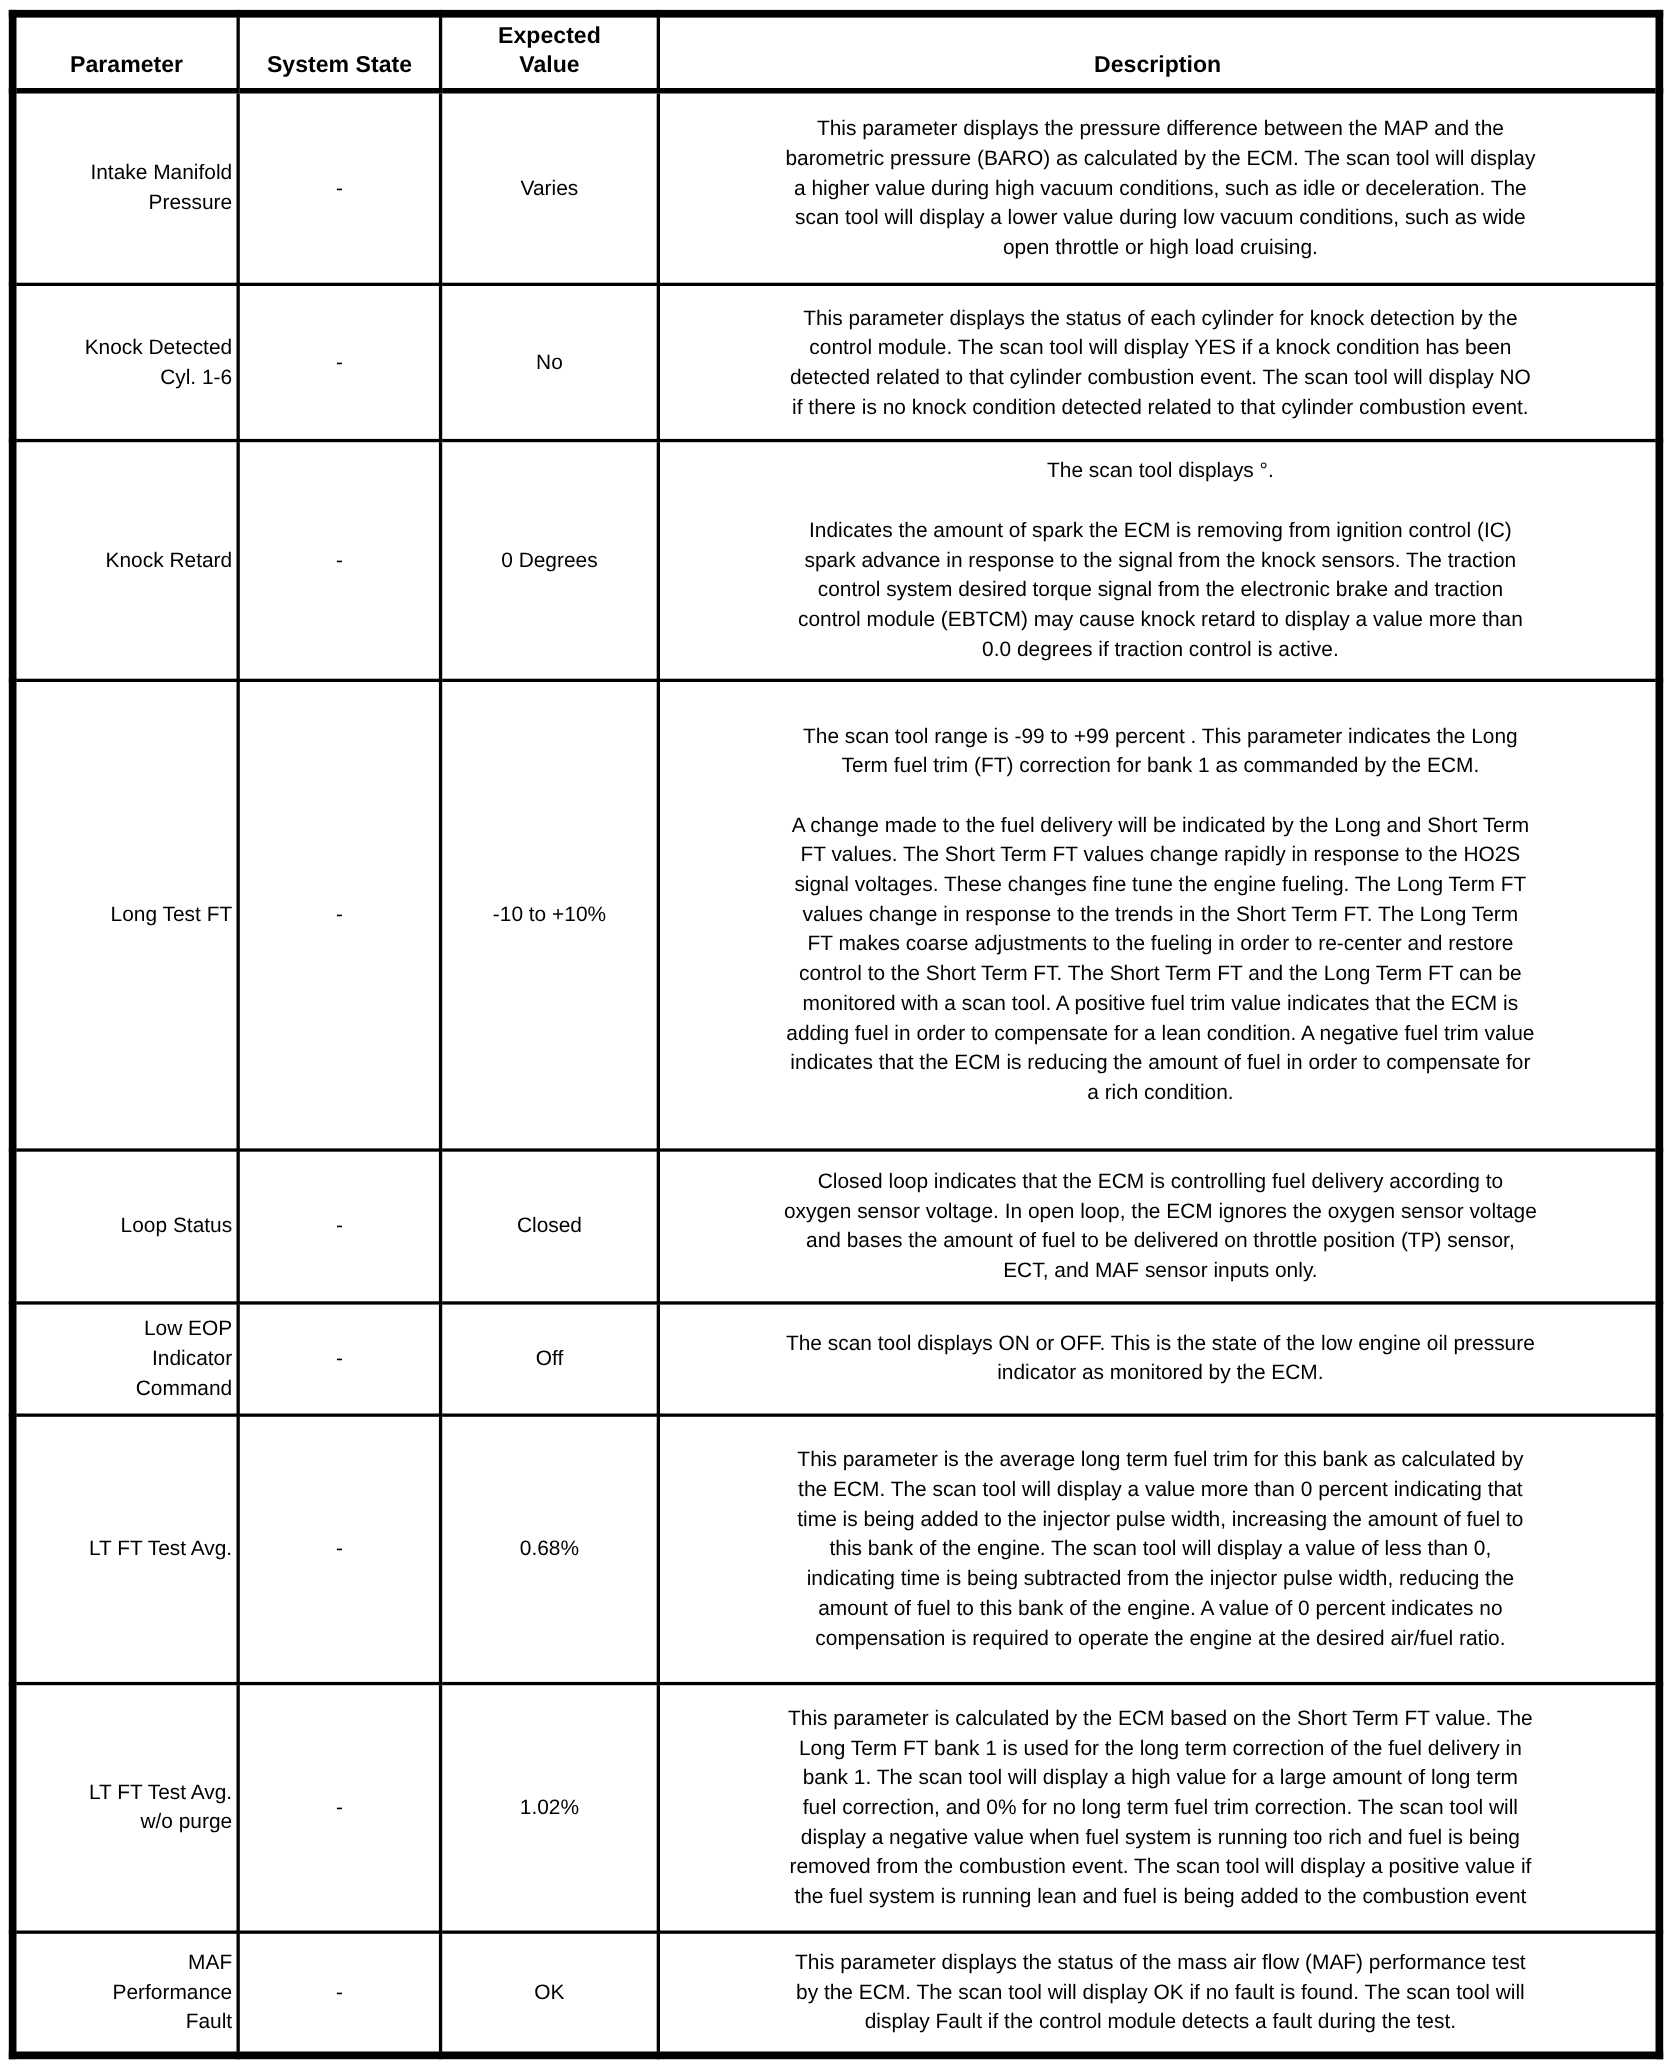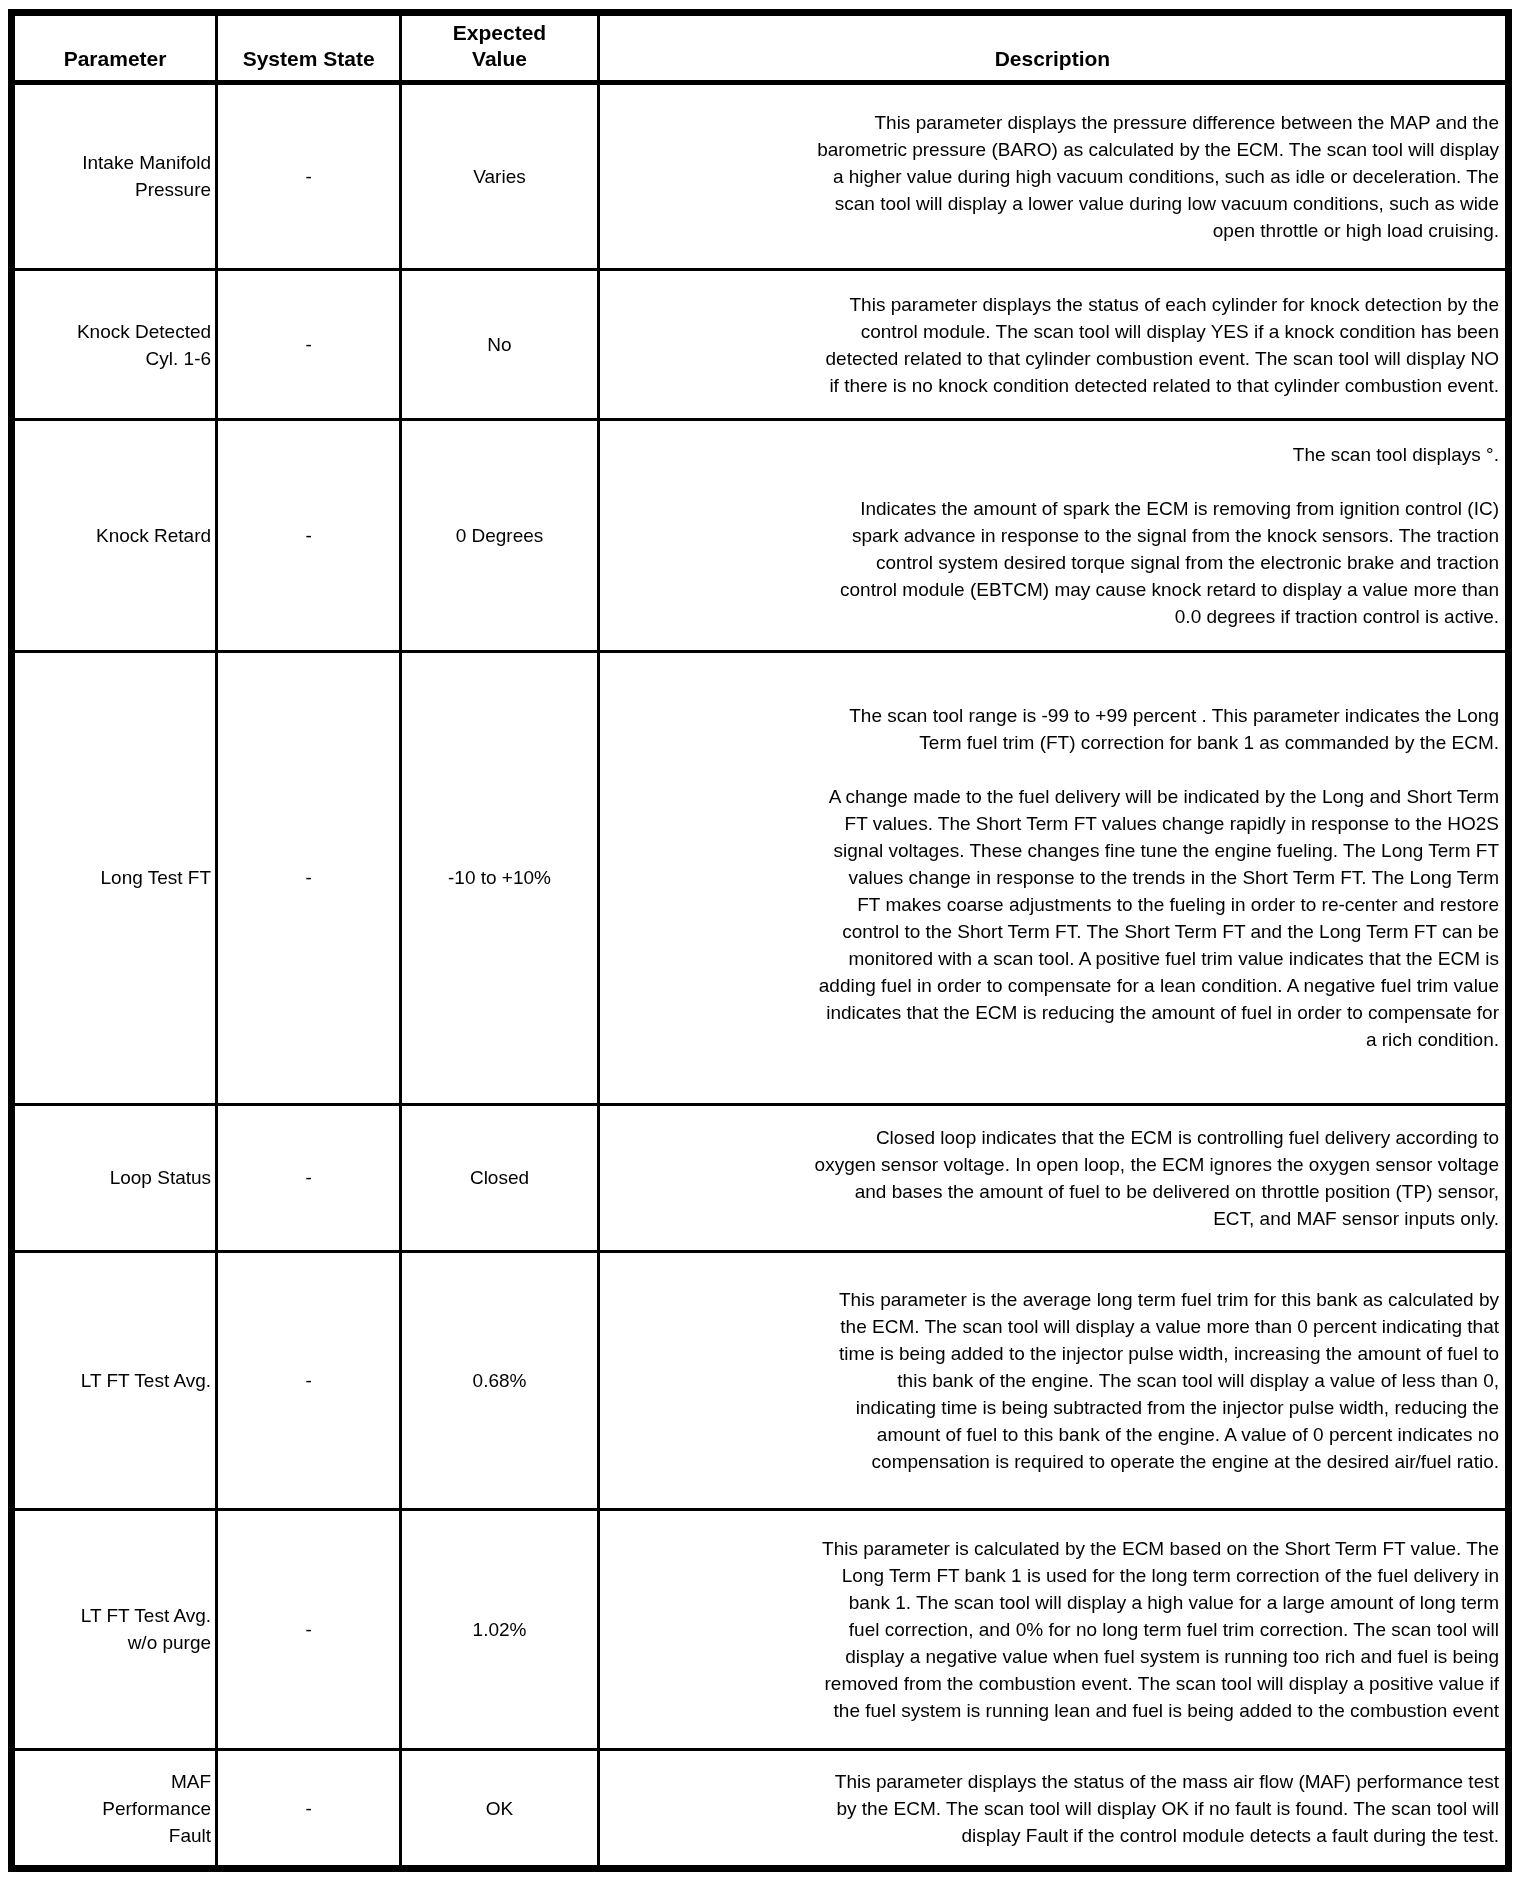--- a/index.html
+++ b/index.html
@@ -48,21 +48,21 @@
   td.cell-param {
     text-align: right;
     padding: 4px 4px 4px 5px;
   }
   td.cell-state,
   td.cell-value {
     text-align: center;
     padding: 4px 6px;
   }
   td.cell-desc {
-    text-align: right;
+    text-align: center;
     padding: 6px 6px 6px 11px;
   }
   col.c-param { width: 13.7%; }
   col.c-state { width: 12.3%; }
   col.c-value { width: 13.2%; }
   col.c-desc  { width: 60.8%; }
 </style>
 </head>
 <body>
 
@@ -137,20 +137,29 @@
       </tr>
       <tr style="height:130px">
         <td class="cell-param">Loop Status</td>
         <td class="cell-state">-</td>
         <td class="cell-value">Closed</td>
         <td class="cell-desc">Closed loop indicates that the ECM is controlling fuel delivery according to
 oxygen sensor voltage. In open loop, the ECM ignores the oxygen sensor voltage
 and bases the amount of fuel to be delivered on throttle position (TP) sensor,
 ECT, and MAF sensor inputs only.</td>
       </tr>
+      <tr style="height:96px">
+        <td class="cell-param">Low EOP
+Indicator
+Command</td>
+        <td class="cell-state">-</td>
+        <td class="cell-value">Off</td>
+        <td class="cell-desc">The scan tool displays ON or OFF. This is the state of the low engine oil pressure
+indicator as monitored by the ECM.</td>
+      </tr>
       <tr style="height:228px">
         <td class="cell-param">LT FT Test Avg.</td>
         <td class="cell-state">-</td>
         <td class="cell-value">0.68%</td>
         <td class="cell-desc">This parameter is the average long term fuel trim for this bank as calculated by
 the ECM. The scan tool will display a value more than 0 percent indicating that
 time is being added to the injector pulse width, increasing the amount of fuel to
 this bank of the engine. The scan tool will display a value of less than 0,
 indicating time is being subtracted from the injector pulse width, reducing the
 amount of fuel to this bank of the engine. A value of 0 percent indicates no

